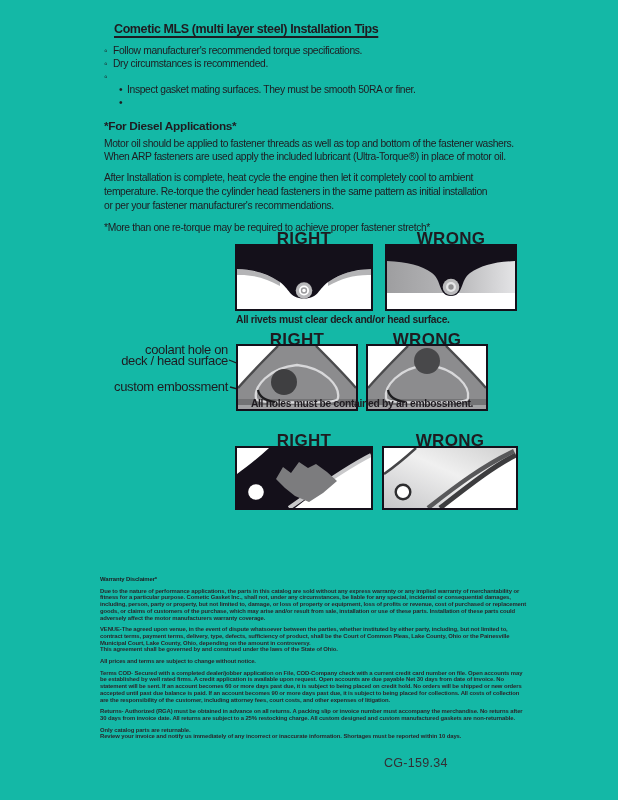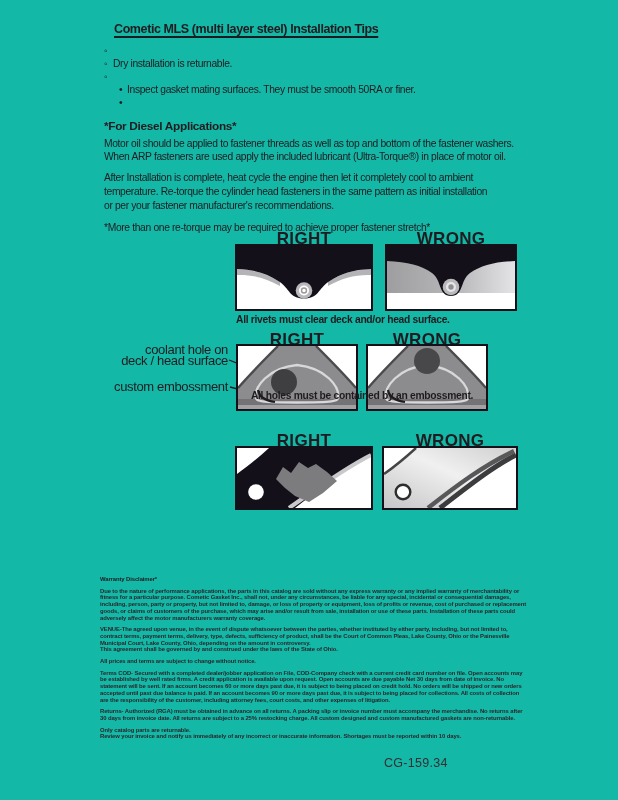--- a/index.html
+++ b/index.html
@@ -52,24 +52,25 @@
 <body>
 
 <div class="doc">
 
   <div class="main-text">
     <div class="title">Cometic MLS (multi layer steel) Installation Tips</div>
 
     <div class="bullets">
       <div class="b-row">
         <span class="b-marker">◦</span>
+        <span>Follow manufacturer's recommended torque specifications.</span>
       </div>
       <div class="b-row">
         <span class="b-marker">◦</span>
-        <span>Dry installation is returnable.</span>
+        <span>Dry circumstances is recommended.</span>
       </div>
       <div class="b-row">
         <span class="b-marker">◦</span>
       </div>
       <div class="b-row sub">
         <span class="b-marker">•</span>
         <span>Inspect gasket mating surfaces.  They must be smooth 50RA or finer.</span>
       </div>
       <div class="b-row sub">
         <span class="b-marker">•</span>
@@ -156,21 +157,21 @@
       <path d="M0,0 H40 C28,12 13,27 0,42 Z" fill="#ffffff"></path>
       <path d="M40,0 C28,12 13,27 0,42" fill="none" stroke="#4b4b4d" stroke-width="2.4"></path>
       <path d="M118,0 H78 C90,12 105,27 118,42 Z" fill="#ffffff"></path>
       <path d="M78,0 C90,12 105,27 118,42" fill="none" stroke="#4b4b4d" stroke-width="2.4"></path>
       <path d="M18,52 C16,41 30,22 59,19 C88,22 102,41 100,52 C100,55 96,56.5 59,56.5 C22,56.5 18,55 18,52 Z" fill="none" stroke="#d8d8da" stroke-width="2.3"></path>
       <path d="M20,44 C21,50 27,54.5 37,56" fill="none" stroke="#1d1d1f" stroke-width="2.2"></path>
       <circle cx="59" cy="15" r="13" fill="#48484a"></circle>
     </svg>
   </div>
 
-  <div class="caption" style="left:236px;top:390px;width:252px;text-align:center;">All holes must be contained by an embossment.</div>
+  <div class="caption" style="left:236px;top:398px;width:252px;text-align:center;">All holes must be contained by an embossment.</div>
 
   <div class="dg-header" style="left:235px;top:431px;width:138px;">RIGHT</div>
   <div class="dg-header" style="left:382px;top:431px;width:136px;">WRONG</div>
 
   <div class="panel" style="left:235px;top:446px;width:138px;height:64px;">
     <svg viewBox="0 0 134 60" preserveAspectRatio="none">
       <rect width="134" height="60" fill="#ffffff"></rect>
       <path d="M32,0 C21,10 10,19 0,26 L0,60 H58 C84,40 110,19 134,7 L134,0 Z" fill="#14101a"></path>
       <path d="M52,60 C78,42 106,21 134,7" fill="none" stroke="#c9c9cb" stroke-width="4"></path>
       <path d="M39,31 L46,19 L54,25 L62,14 L71,20 L79,16 L90,24 L100,33 L86,45 L72,54 L58,48 L48,40 Z" fill="#7c7c7e"></path>

